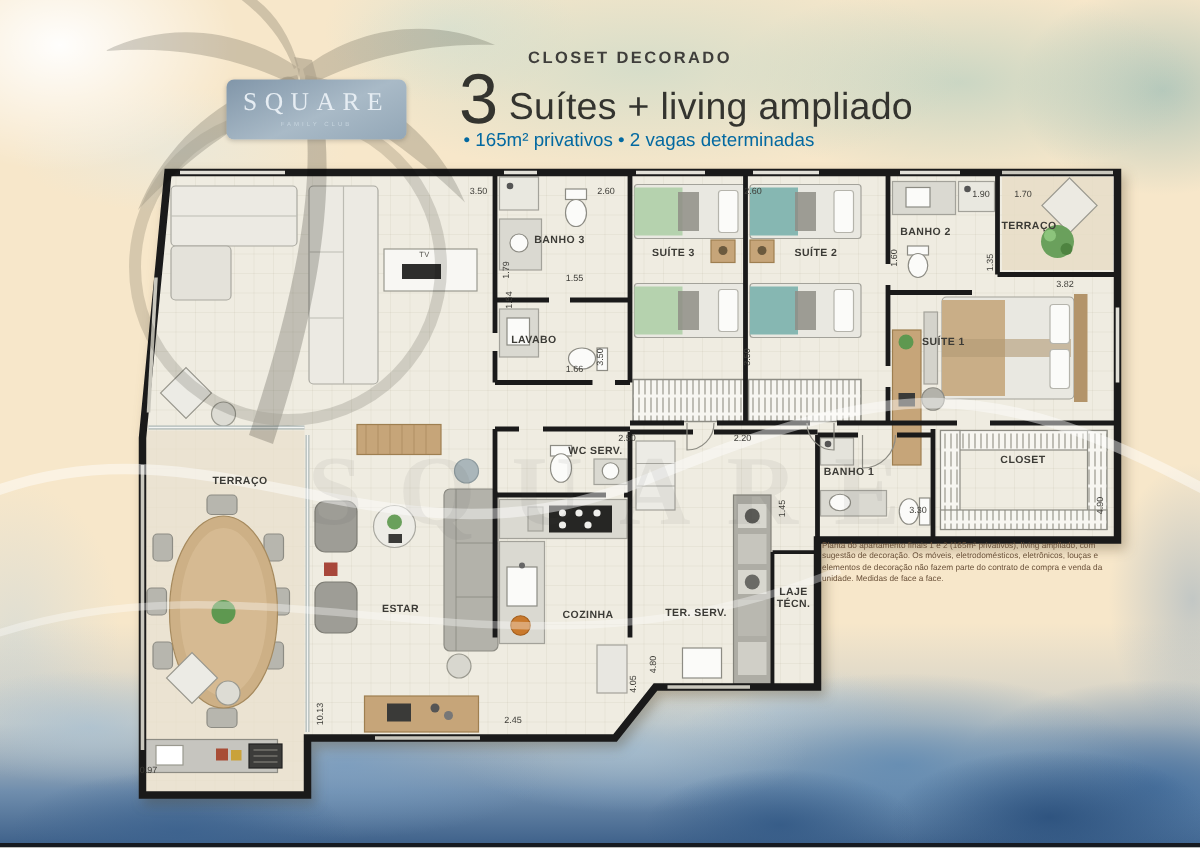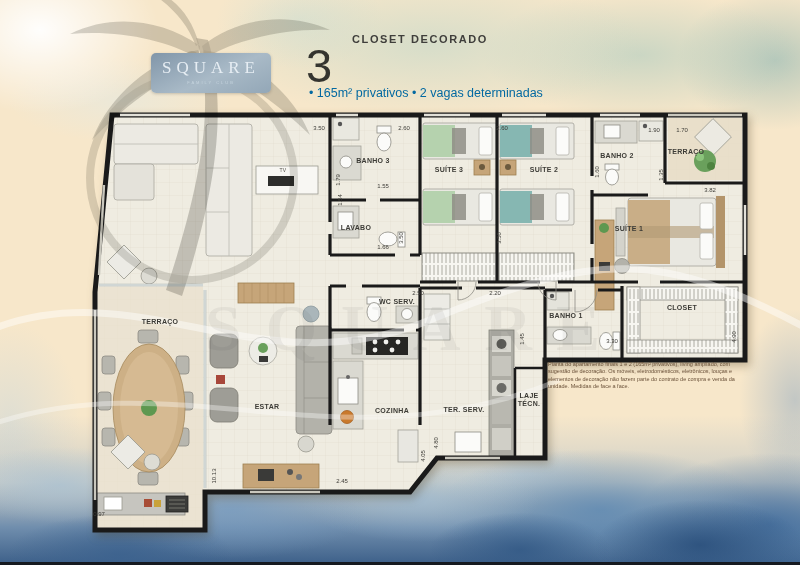--- a/index.html
+++ b/index.html
@@ -364,20 +364,21 @@
   <div class="ghost">SQUARE</div>
 
   <div class="logo">
     <div class="brand">SQUARE</div>
     <div class="tagline">FAMILY CLUB</div>
   </div>
 
   <div class="kicker">CLOSET DECORADO</div>
   <div class="titlerow">
     <span class="bignum">3</span>
+    <span class="title">Suítes + living ampliado</span>
   </div>
   <div class="features">• 165m² privativos • 2 vagas determinadas</div>
 
   <div id="labels">
       <span class="room" style="left: 160px; top: 322px;">TERRAÇO</span>
       <span class="room" style="left: 267px; top: 407px;">ESTAR</span>
       <span class="room" style="left: 392px; top: 411px;">COZINHA</span>
       <span class="room" style="left: 464px; top: 410px;">TER. SERV.</span>
       <span class="room" style="left: 529px; top: 400px;">LAJE
 TÉCN.</span>

